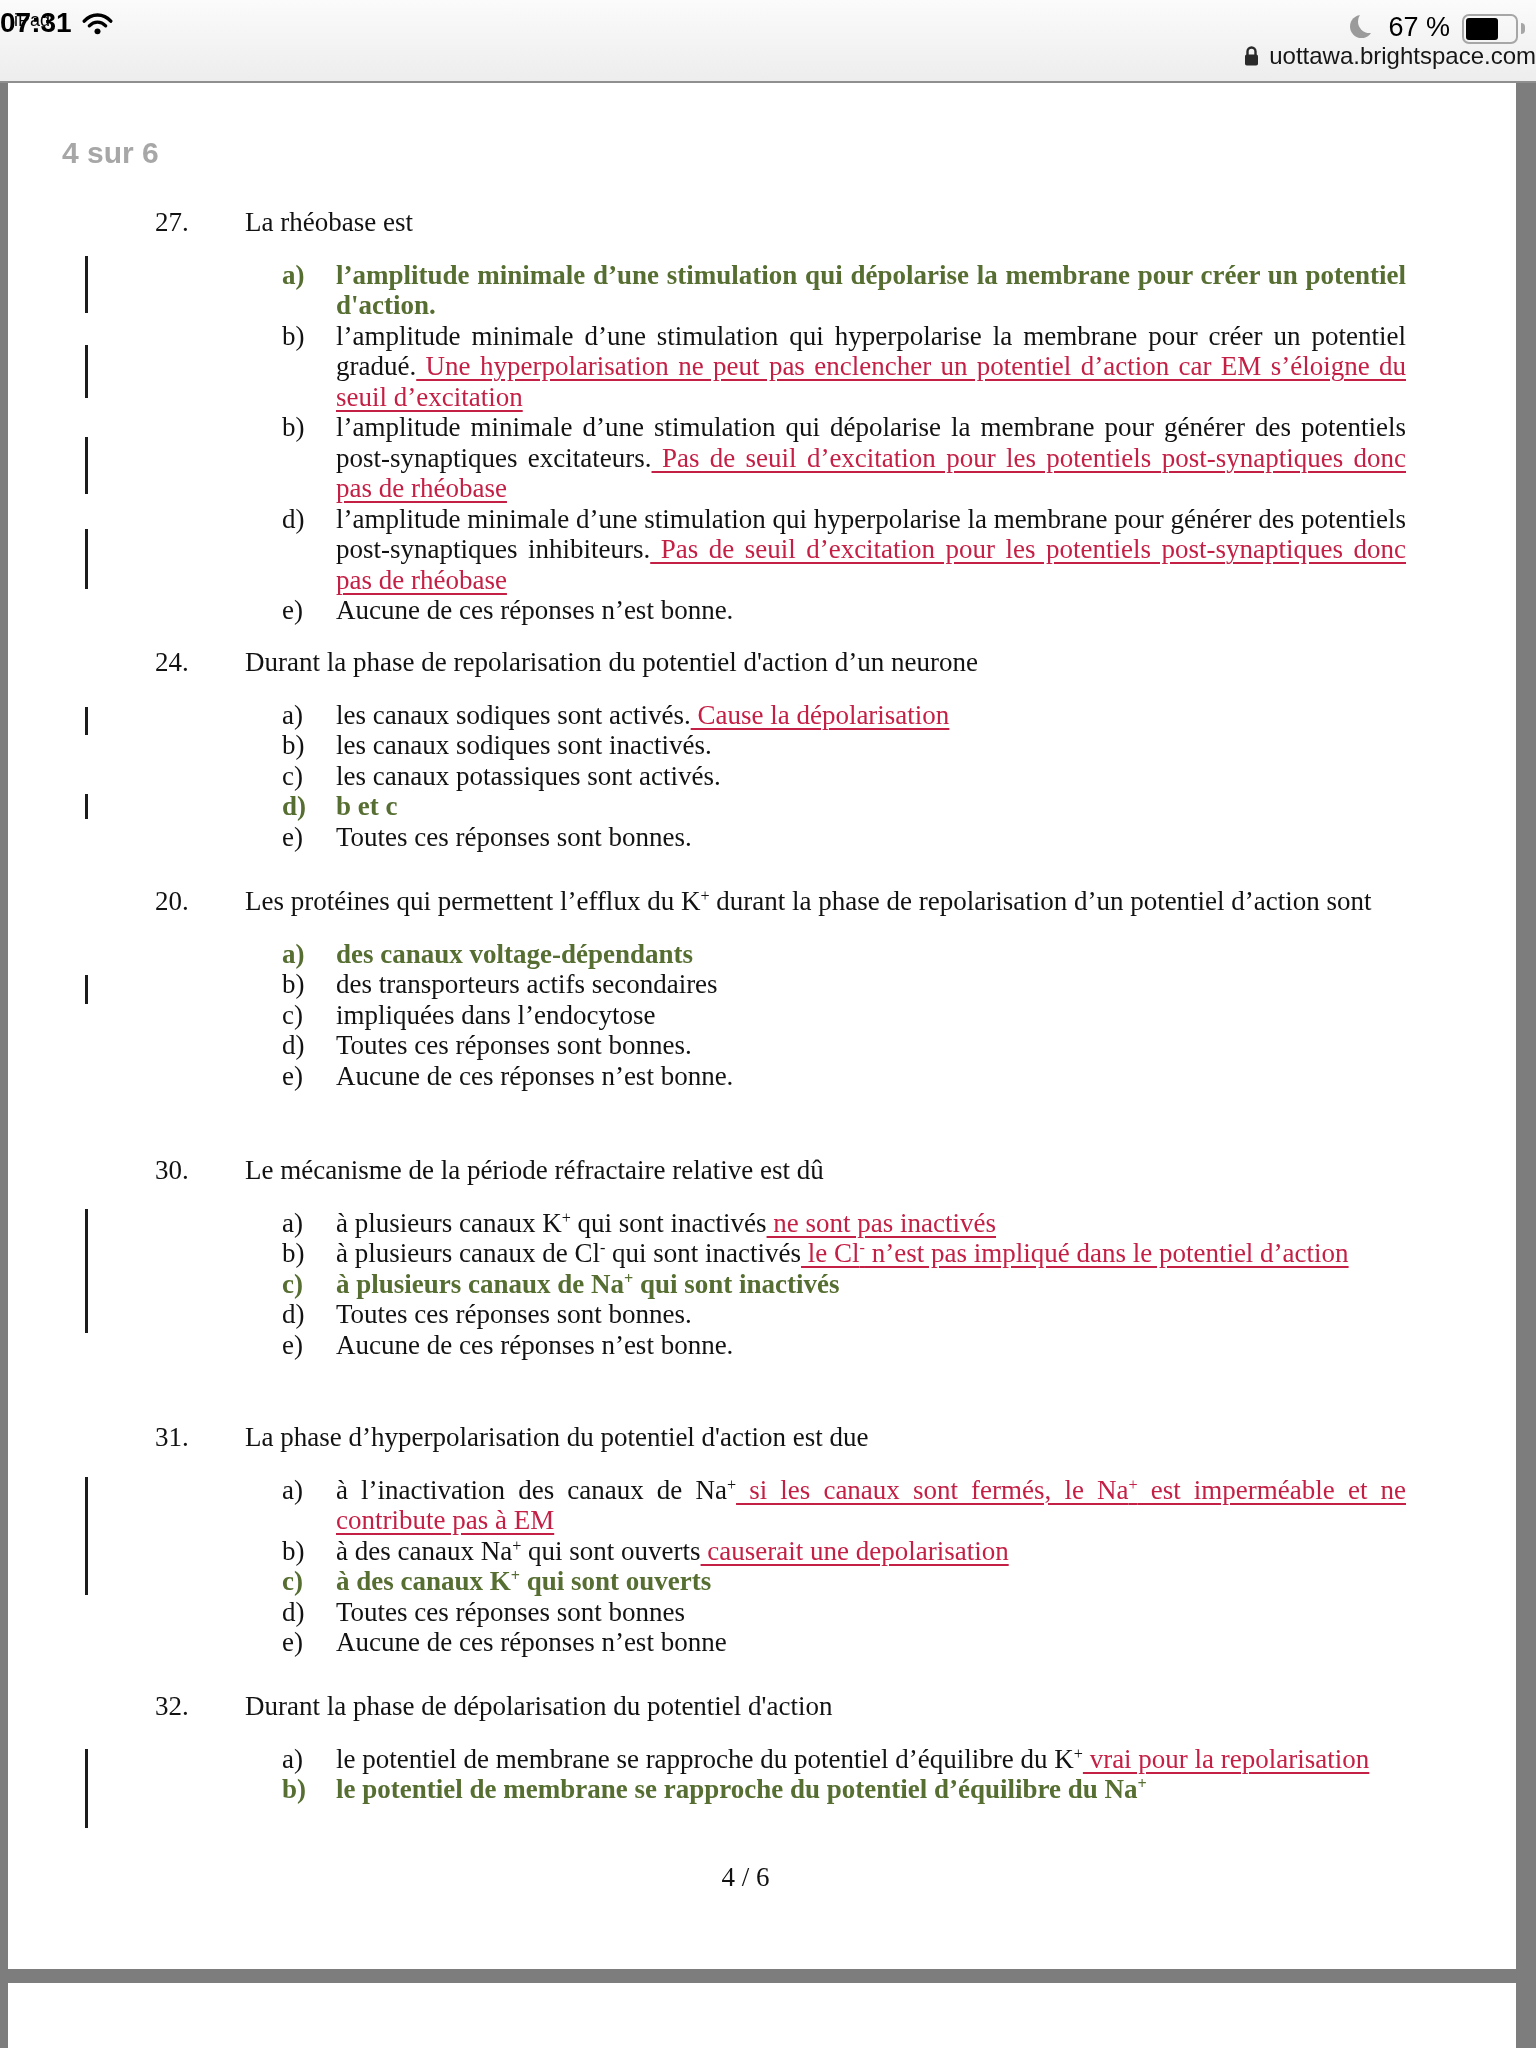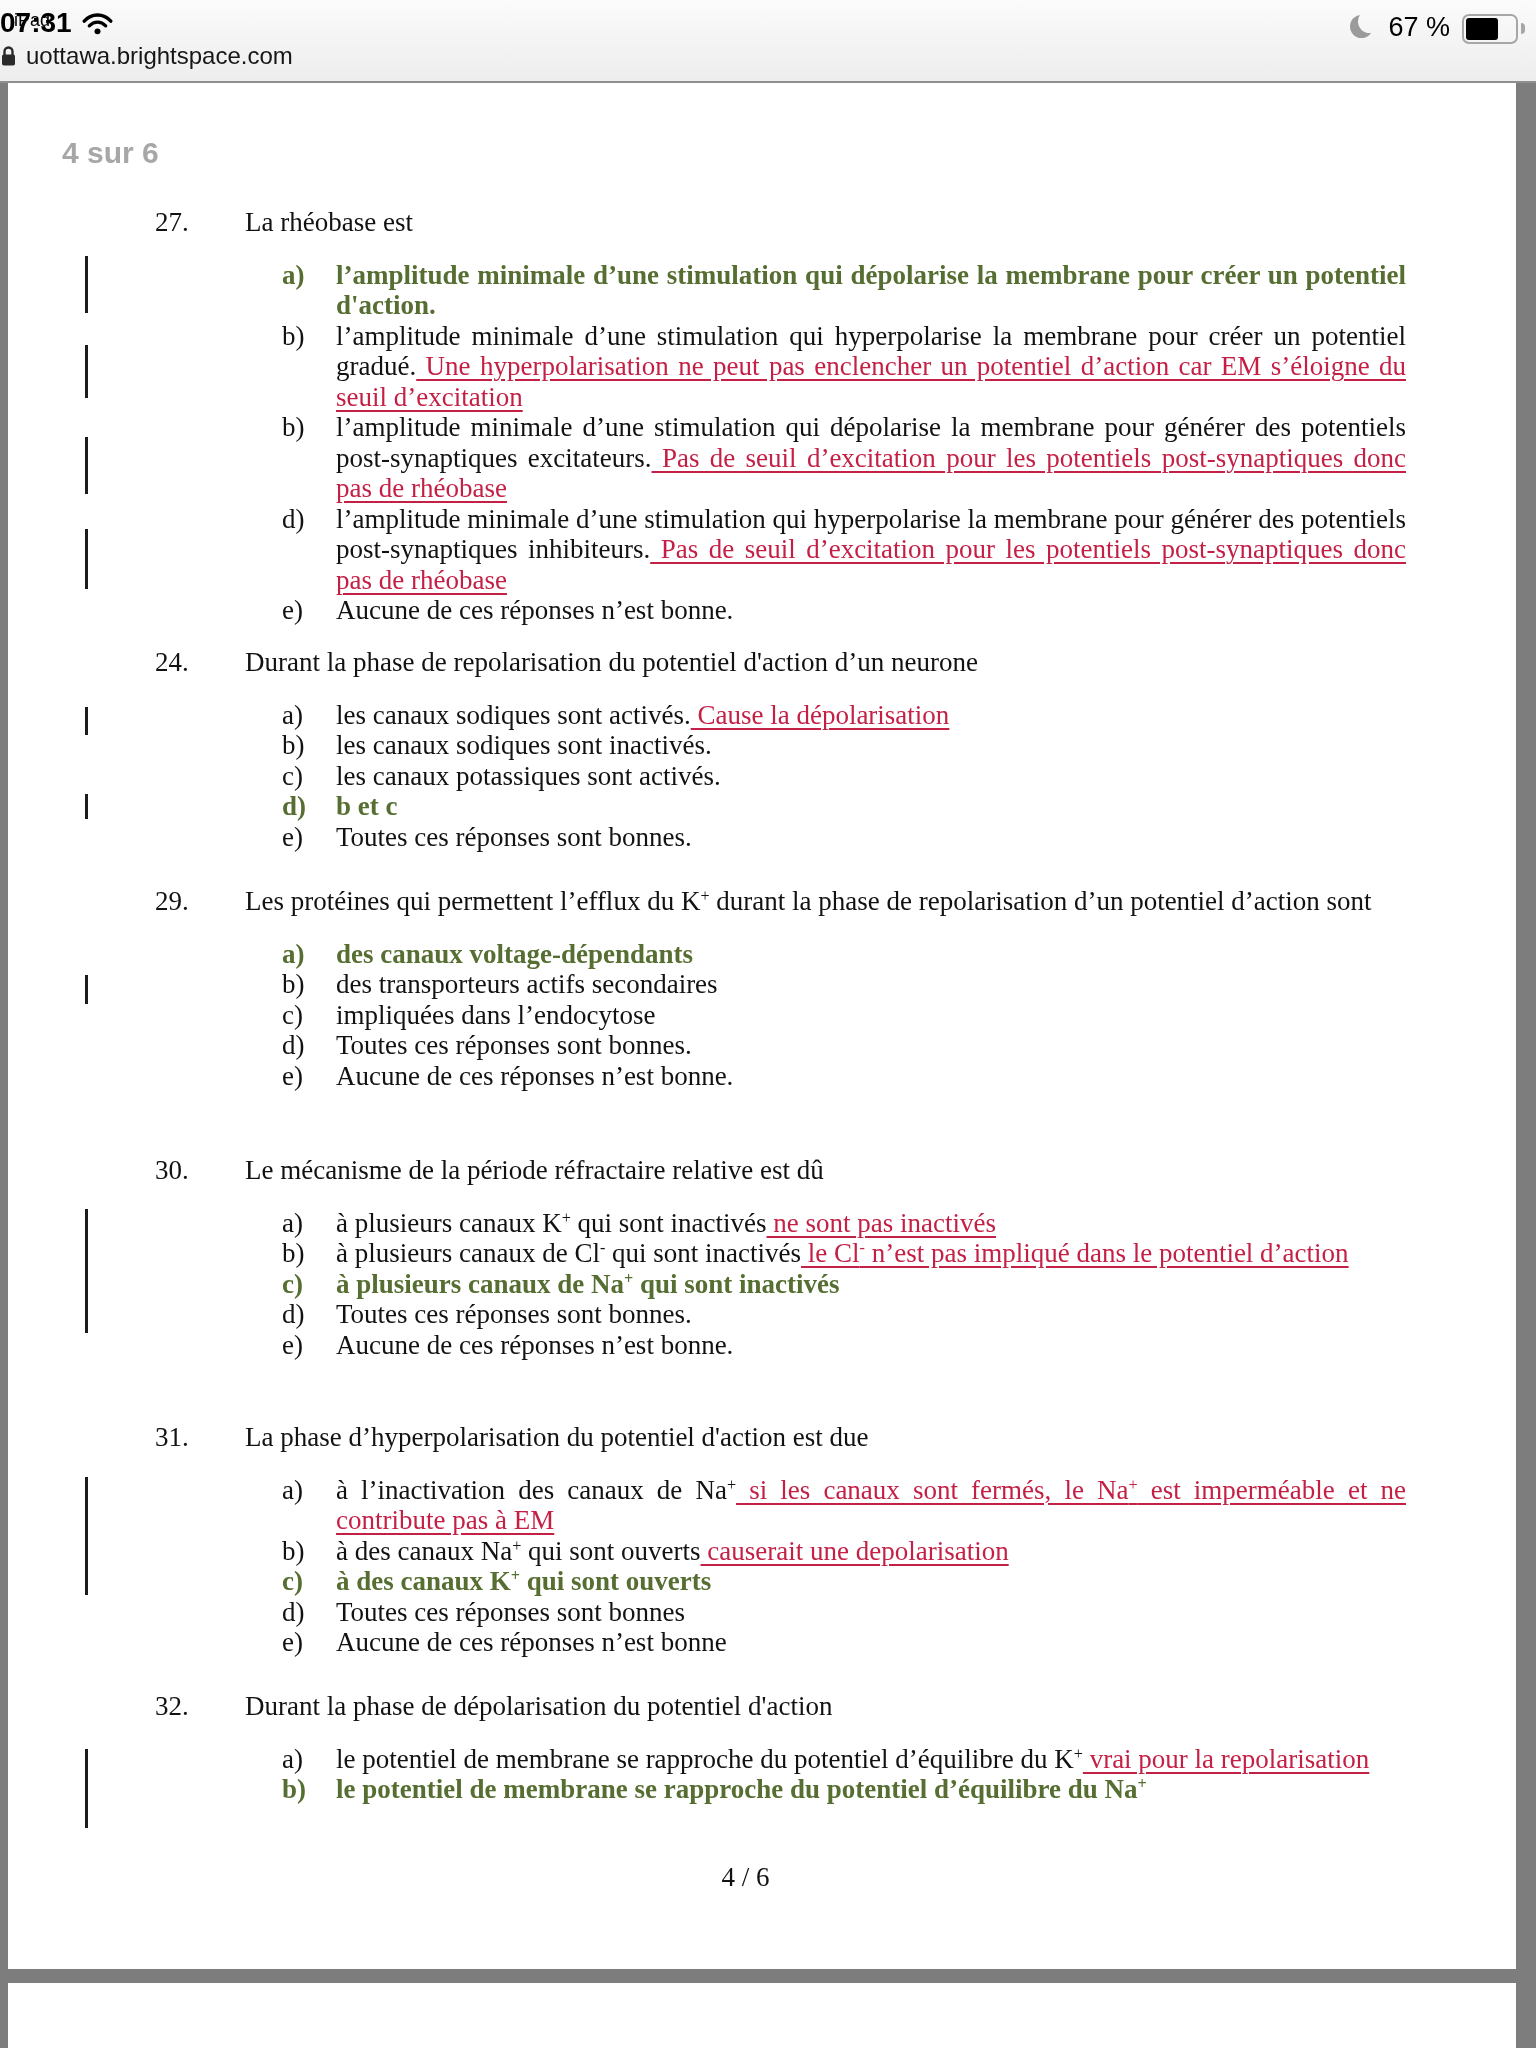--- a/index.html
+++ b/index.html
@@ -17,21 +17,21 @@
   }
   .sb-device{position:absolute;left:14px;top:10px;font-size:18px;color:#000;}
   .wifi{position:absolute;left:82px;top:13px;}
   .sb-time{position:absolute;left:0;right:0;top:7px;text-align:left;font-size:28px;font-weight:600;color:#000;}
   .moon{position:absolute;right:163px;top:15px;width:23px;height:23px;border-radius:50%;
         box-shadow:inset 8px -5px 0 0 #9b9b9b;}
   .sb-batt-label{position:absolute;right:86px;top:12px;font-size:27px;color:#000;}
   .batt{position:absolute;right:18px;top:14px;width:52px;height:26px;border:2px solid #a6a6a6;border-radius:7px;}
   .batt-fill{position:absolute;left:2px;top:2px;bottom:2px;width:32px;background:#000;border-radius:3px;}
   .batt-tip{position:absolute;right:11px;top:23px;width:4px;height:11px;background:#a6a6a6;border-radius:0 4px 4px 0;}
-  .sb-row2{position:absolute;top:42px;left:0;right:0;text-align:left;font-size:24px;color:#161616;}
+  .sb-row2{position:absolute;top:42px;left:0;right:0;text-align:right;font-size:24px;color:#161616;}
   .sb-row2 .lock{display:inline-block;vertical-align:-3px;margin-right:9px;}
   
   .page{position:absolute;left:8px;width:1508px;background:#ffffff;}
   .page1{top:83px;height:1886px;}
   .page2{top:1983px;height:65px;}
   .page-indicator{position:absolute;left:54px;top:53px;font-size:30px;font-weight:600;color:#a7a7a7;}
   .tick{position:absolute;left:77px;width:3px;background:#1c1c1c;}
   
   .question{
     position:absolute;left:147px;width:1251px;
@@ -147,21 +147,21 @@
             <span class="ans-body"><span class="correct">b et c</span></span>
           </div>
           <div class="ans">
             <span class="ans-letter">e)</span>
             <span class="ans-body"><span>Toutes ces réponses sont bonnes.</span></span>
           </div>
         </div>
       </div>
       <div class="question" style="top: 803px;">
         <div class="q-row">
-          <span class="q-num">29.</span>
+          <span class="q-num">20.</span>
           <span class="q-title">Les protéines qui permettent l’efflux du K<sup>+</sup> durant la phase de repolarisation d’un potentiel d’action sont</span>
         </div>
         <div class="answers">
           <div class="ans">
             <span class="ans-letter correct">a)</span>
             <span class="ans-body"><span class="correct">des canaux voltage-dépendants</span></span>
           </div>
           <div class="ans">
             <span class="ans-letter">b)</span>
             <span class="ans-body"><span>des transporteurs actifs secondaires</span></span>

